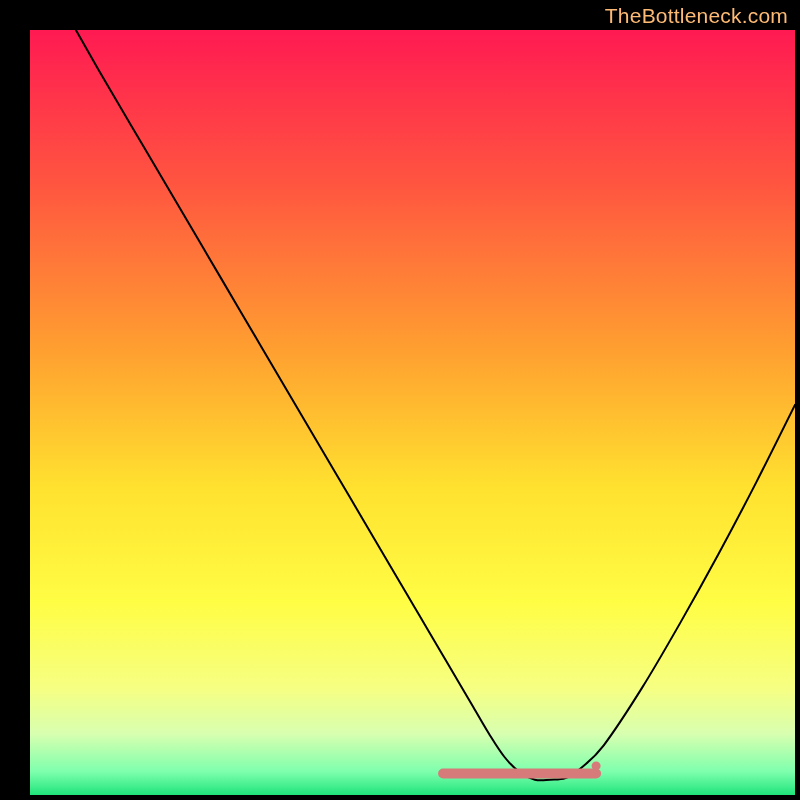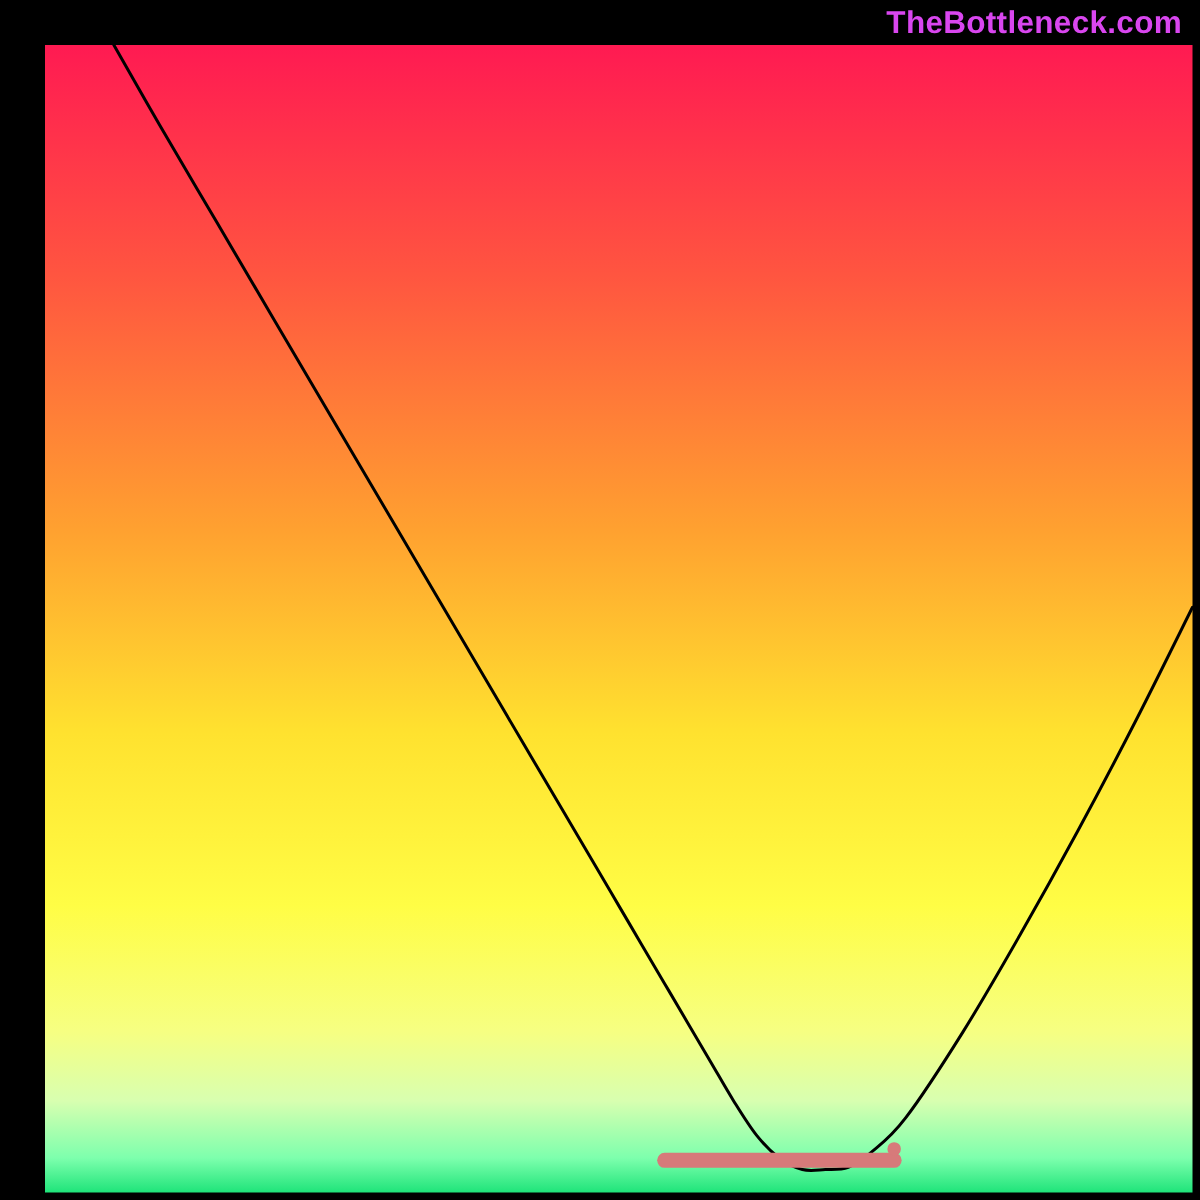--- a/index.html
+++ b/index.html
@@ -7,24 +7,24 @@
   .container {
     position: relative;
     width: 800px;
     height: 800px;
     background: #000;
   }
   .watermark {
     position: absolute;
     top: 4px;
     right: 12px;
-    color: #d946ef;
+    color: #fdba74;
     font-family: Arial, Helvetica, sans-serif;
     font-size: 21px;
-    font-weight: 700;
+    font-weight: 400;
     letter-spacing: 0.2px;
     z-index: 20;
   }
   svg.plot {
     position: absolute;
     left: 0;
     top: 0;
   }
 </style>
 </head>

